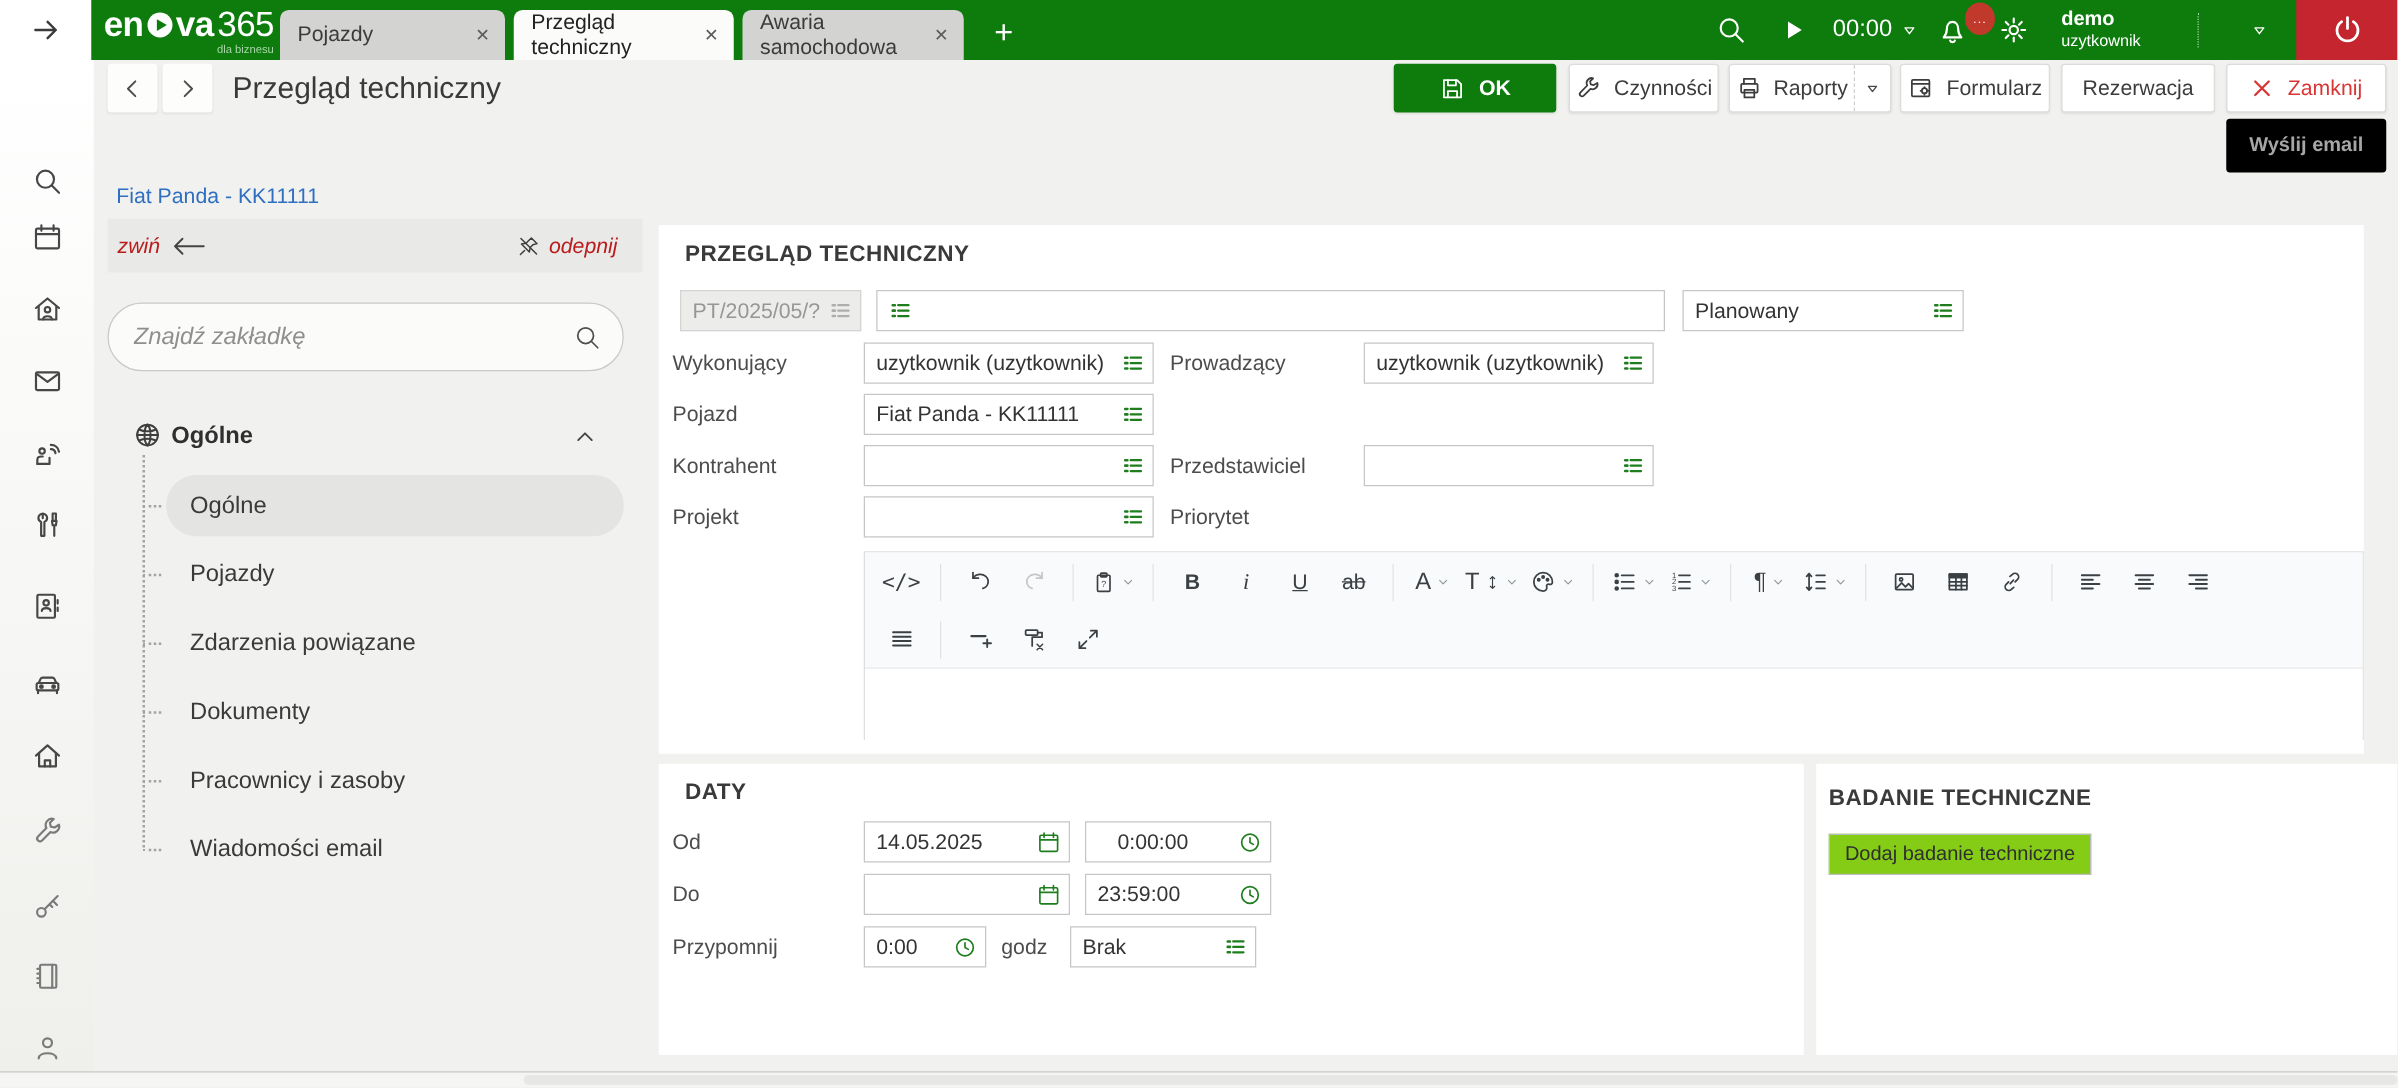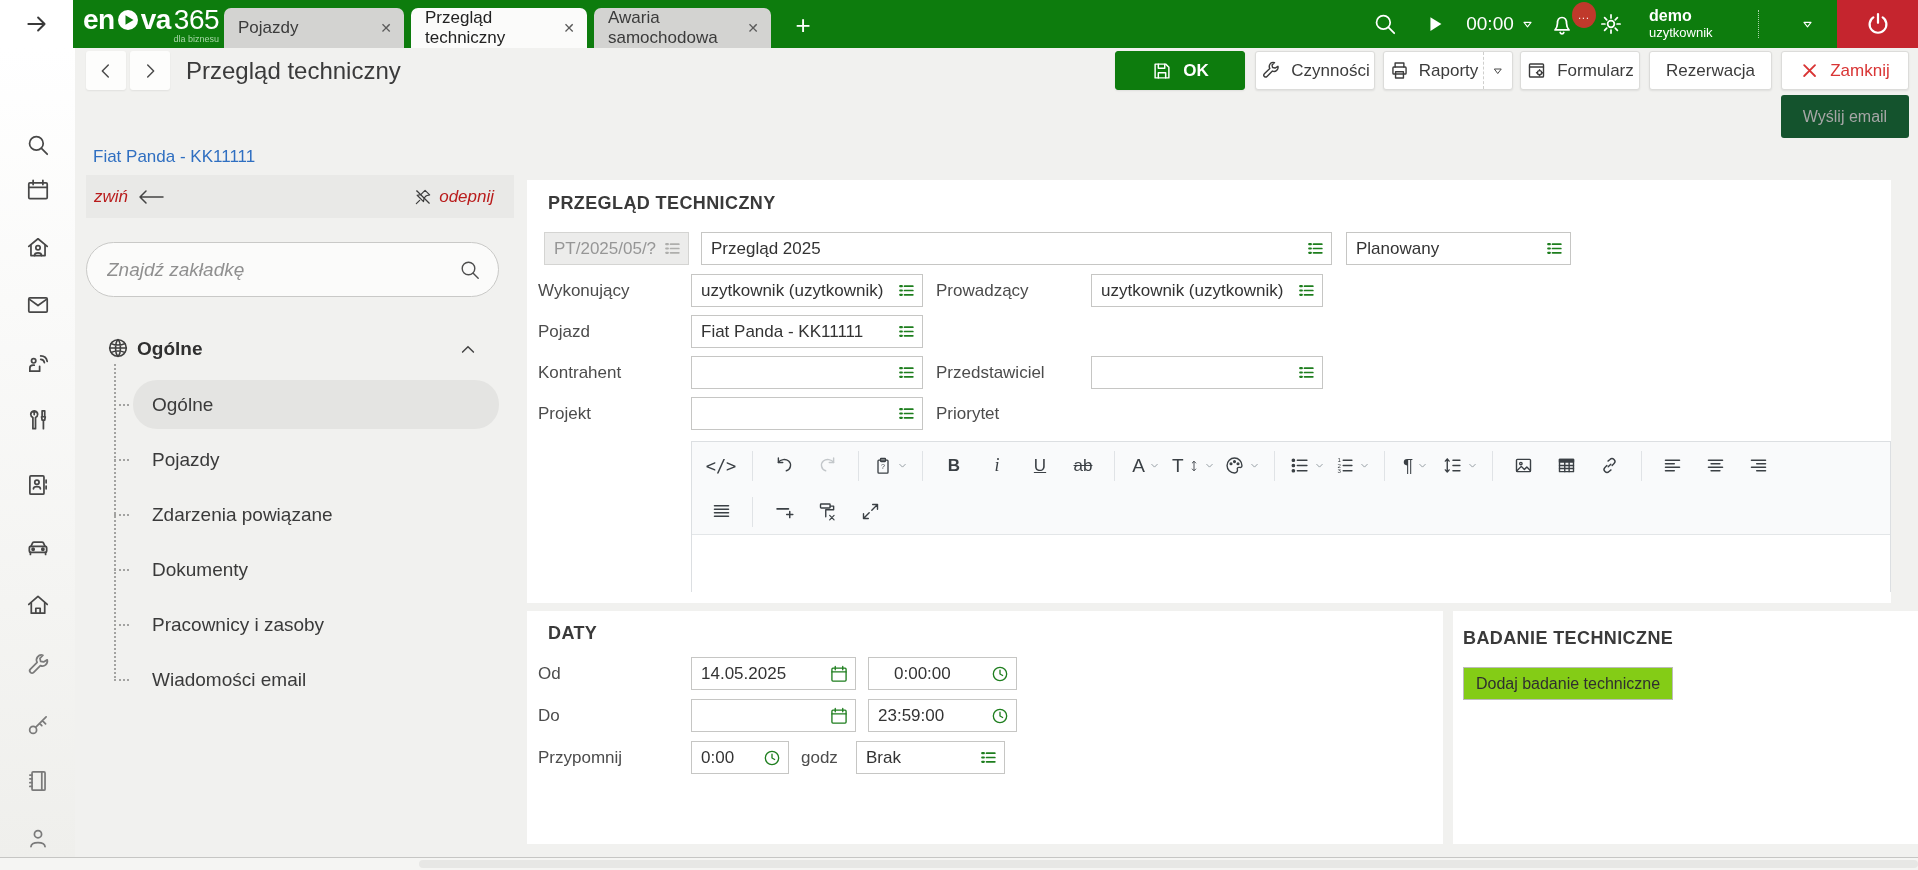--- a/index.html
+++ b/index.html
@@ -27,21 +27,21 @@
   .powerbtn { position:absolute; left:1837px; top:0; width:81px; height:48px; background:#c5252e; display:flex; align-items:center; justify-content:center; color:#fff; }
   .badge { position:absolute; left:1572px; top:2px; width:24px; height:26px; background:#c0392b; border-radius:50%; color:#fff; font-size:10px; display:flex; align-items:center; justify-content:center; letter-spacing:1px; }
 
   
   .navbtn { position:absolute; top:51px; width:40px; height:39px; background:#fdfdfc; border-radius:3px; display:flex; align-items:center; justify-content:center; color:#4a4a4a; box-shadow:0 1px 2px rgba(0,0,0,.07); }
   .pgtitle { position:absolute; left:186px; top:51px; height:39px; line-height:39px; font-size:24px; color:#3a3a3a; font-weight:500; }
   .tbtn { position:absolute; top:51px; height:39px; background:#fff; border:1px solid #dcdcda; border-radius:3px; box-shadow:0 1px 2px rgba(0,0,0,.08); display:flex; align-items:center; justify-content:center; gap:10px; font-size:17px; color:#3c3c3c; }
   .tbtn.green { background:#0d7c0d; border-color:#0d7c0d; color:#fff; font-weight:700; }
   .tbtn.red-text { color:#d93535; }
   .drop-seg { border-left:1px dashed #cfcfcd; align-self:stretch; display:flex; align-items:center; justify-content:center; width:29px; color:#4a4a4a; }
-  .wyslij { position:absolute; left:1781px; top:95px; width:128px; height:43px; background:#14532d; border-radius:3px; display:flex; align-items:center; justify-content:center; font-size:16px; color:#a6a6a6; }
+  .wyslij { position:absolute; left:1781px; top:95px; width:128px; height:43px; background:#000000; border-radius:3px; display:flex; align-items:center; justify-content:center; font-size:16px; color:#a6a6a6;font-weight:bold; }
 
   
   .sidebar { position:absolute; left:0; top:48px; width:75px; height:809px; background:linear-gradient(#ffffff, #efefec); }
   .sbic { position:absolute; left:25px; color:#474747; }
   .sbic.lt { color:#7a7a7a; }
 
   
   .reclink { position:absolute; left:93px; top:147px; font-size:17px; color:#2f6fc1; }
   .graybar { position:absolute; left:86px; top:175px; width:428px; height:43px; background:#e9e9e7; display:flex; align-items:center; padding:0 20px 0 8px; color:#b91c1c; }
   .graybar .zl { display:flex; align-items:center; gap:8px; font-style:italic; font-size:17px; }
@@ -391,21 +391,20 @@
   <div class="sect-title" style="left:21px;top:13px;">PRZEGLĄD TECHNICZNY</div>
 
   <div class="field dis" style="left:17px;top:52px;width:145px;">
     <span class="val">PT/2025/05/?</span>
     <svg class="i fic gray" width="19" height="19" viewBox="0 0 24 24">
         <path d="M4 6.5h2.2M4 12h2.2M4 17.5h2.2" stroke-width="2.6"></path>
         <path d="M9.5 6.5H20M9.5 12H20M9.5 17.5H20" stroke-width="2.2"></path>
       </svg>
   </div>
   <div class="field" style="left:174px;top:52px;width:631px;">
-    <span class="val">Przegląd 2025</span>
     <svg class="i fic" width="19" height="19" viewBox="0 0 24 24">
         <path d="M4 6.5h2.2M4 12h2.2M4 17.5h2.2" stroke-width="2.6"></path>
         <path d="M9.5 6.5H20M9.5 12H20M9.5 17.5H20" stroke-width="2.2"></path>
       </svg>
   </div>
   <div class="field" style="left:819px;top:52px;width:225px;">
     <span class="val">Planowany</span>
     <svg class="i fic" width="19" height="19" viewBox="0 0 24 24">
         <path d="M4 6.5h2.2M4 12h2.2M4 17.5h2.2" stroke-width="2.6"></path>
         <path d="M9.5 6.5H20M9.5 12H20M9.5 17.5H20" stroke-width="2.2"></path>

